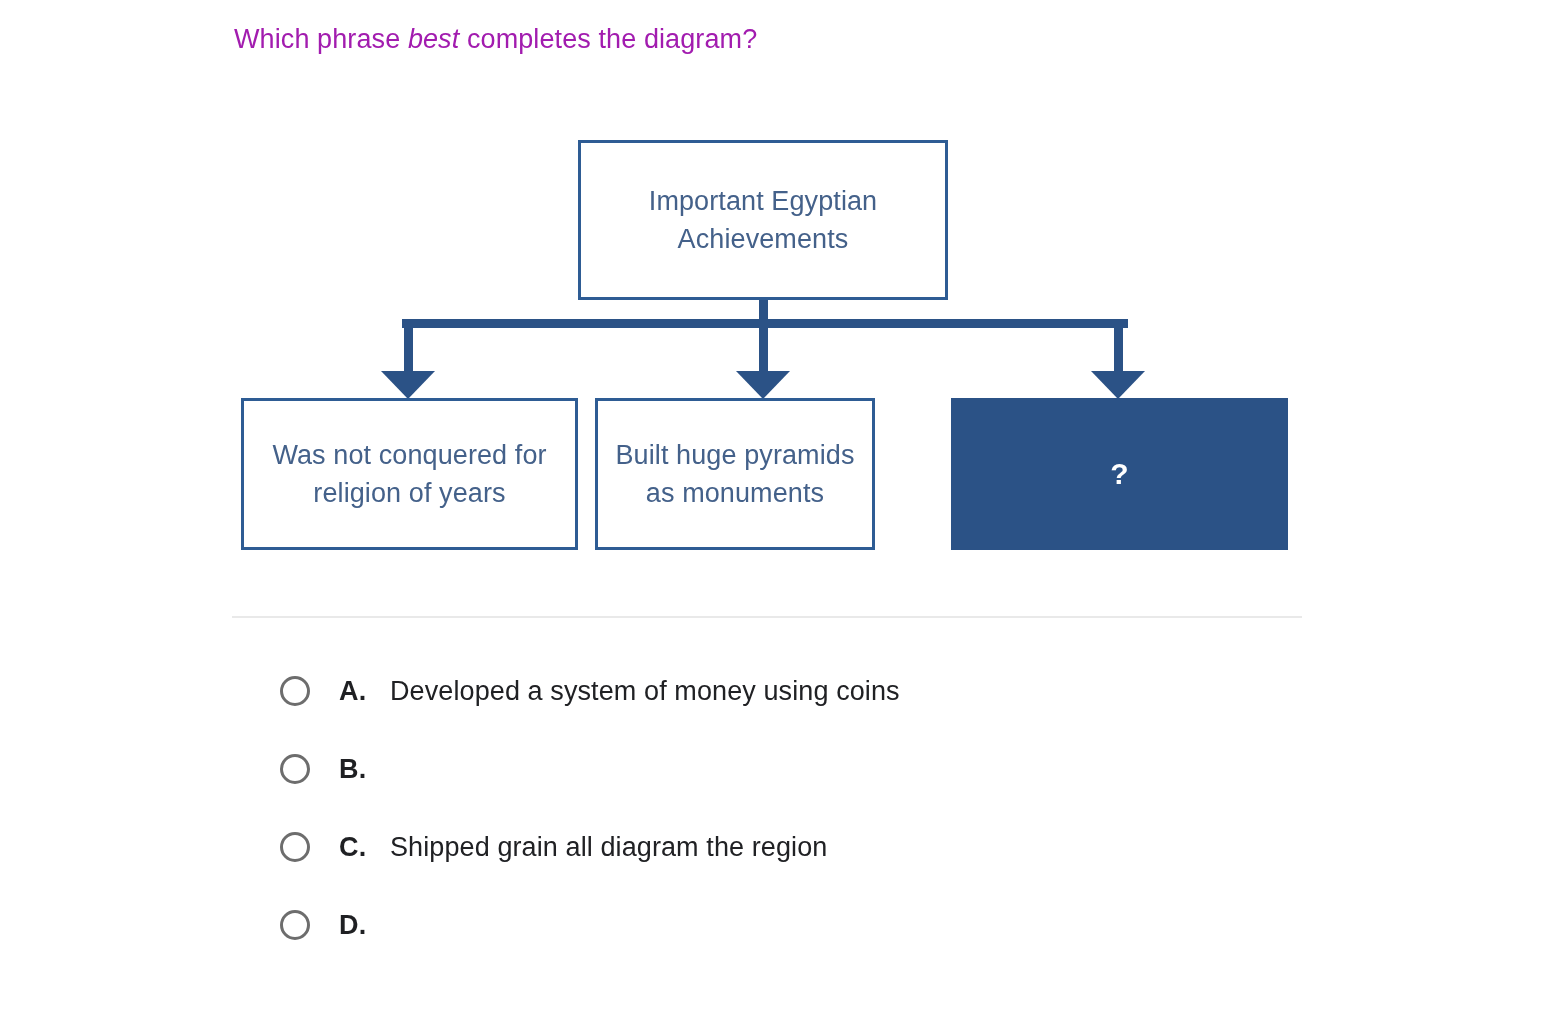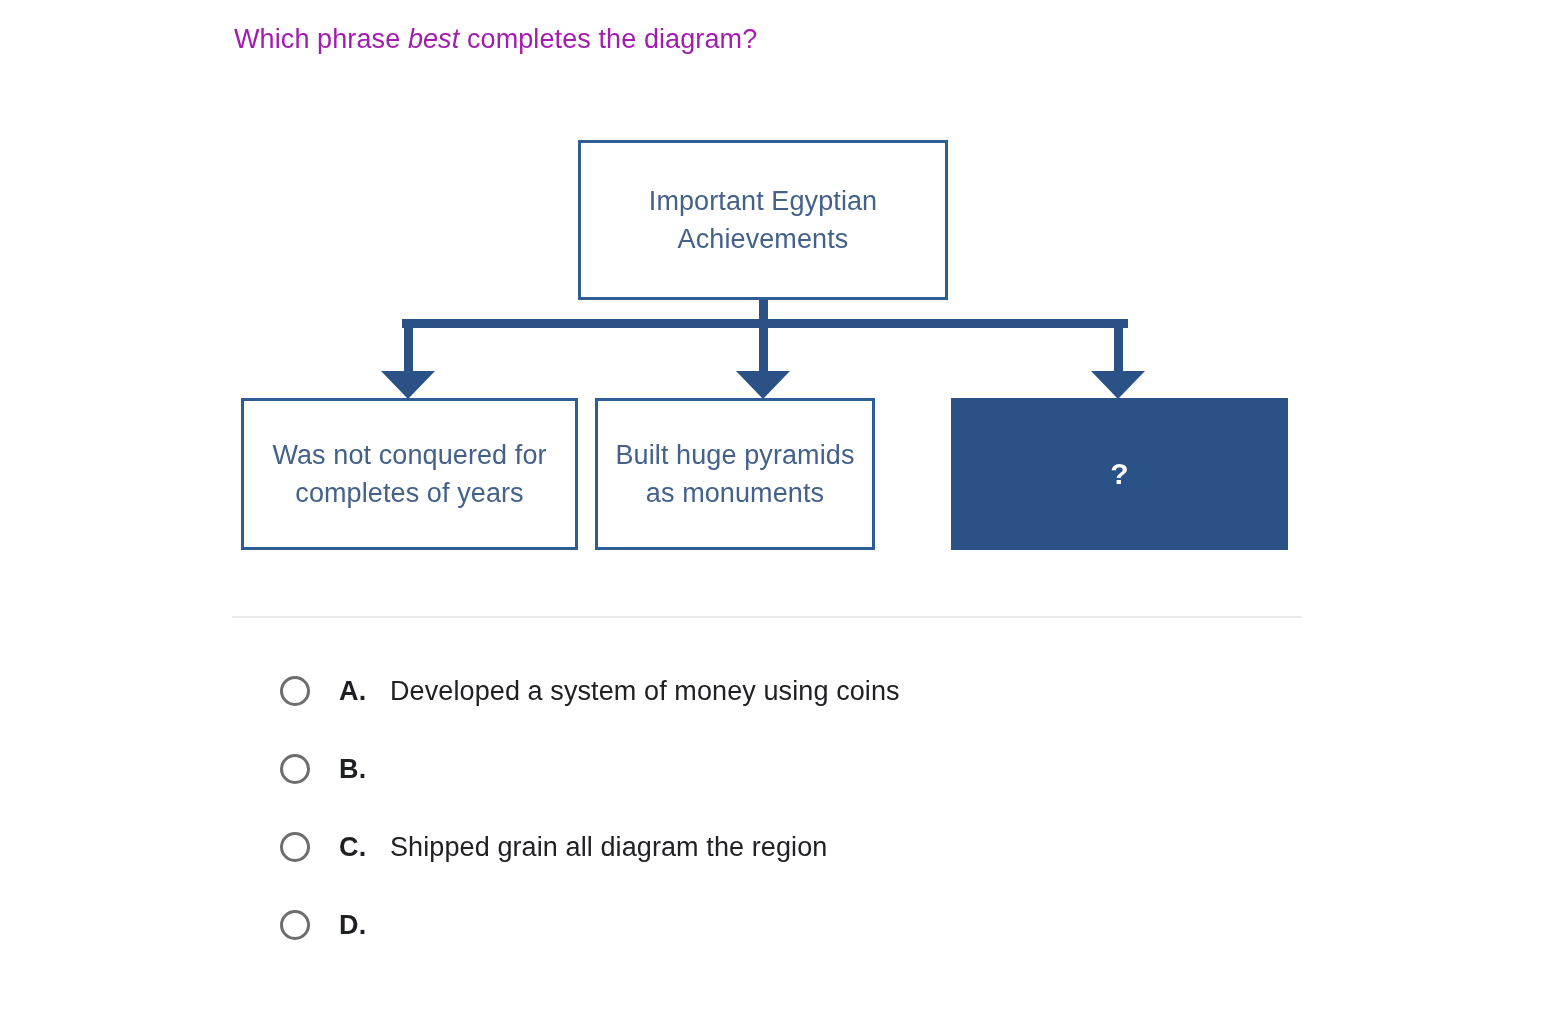--- a/index.html
+++ b/index.html
@@ -206,21 +206,21 @@
 
   <div class="connector-drop" id="connector-drop-0"></div>
   <div class="connector-drop" id="connector-drop-1"></div>
   <div class="connector-drop" id="connector-drop-2"></div>
 
   <div class="arrow-head" id="arrow-head-0"></div>
   <div class="arrow-head" id="arrow-head-1"></div>
   <div class="arrow-head" id="arrow-head-2"></div>
 
   <div class="node outline" id="node-child-0">
-    <span class="node-label">Was not conquered for completes of years</span>
+    <span class="node-label">Was not conquered for religion of years</span>
   </div>
 
   <div class="node outline" id="node-child-1">
     <span class="node-label">Built huge pyramids as monuments</span>
   </div>
 
   <div class="node filled" id="node-child-2">
     <span class="node-label">?</span>
   </div>
 

